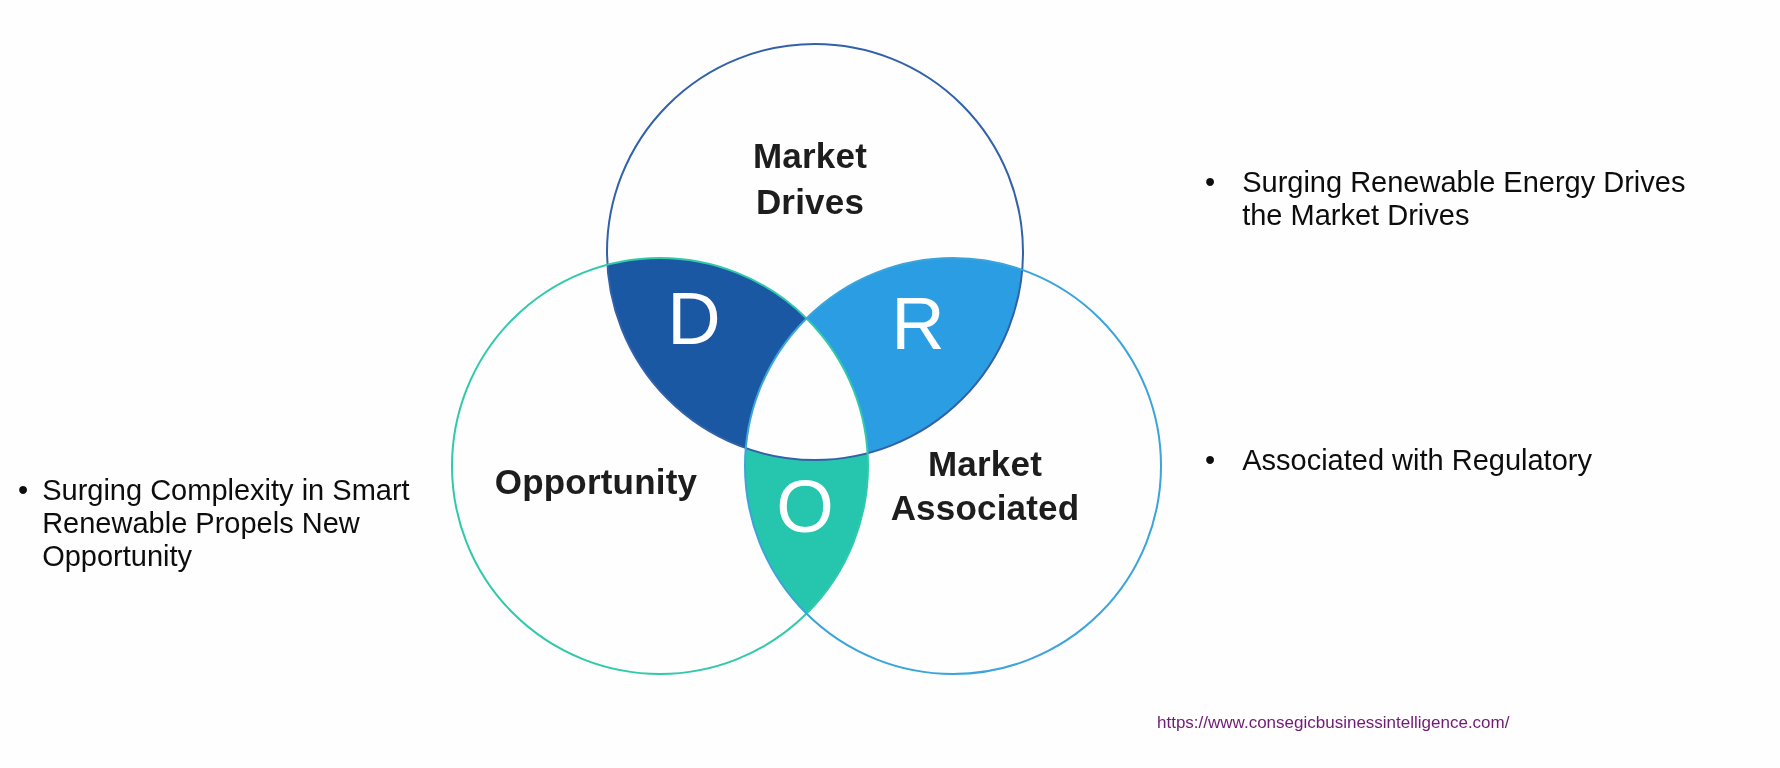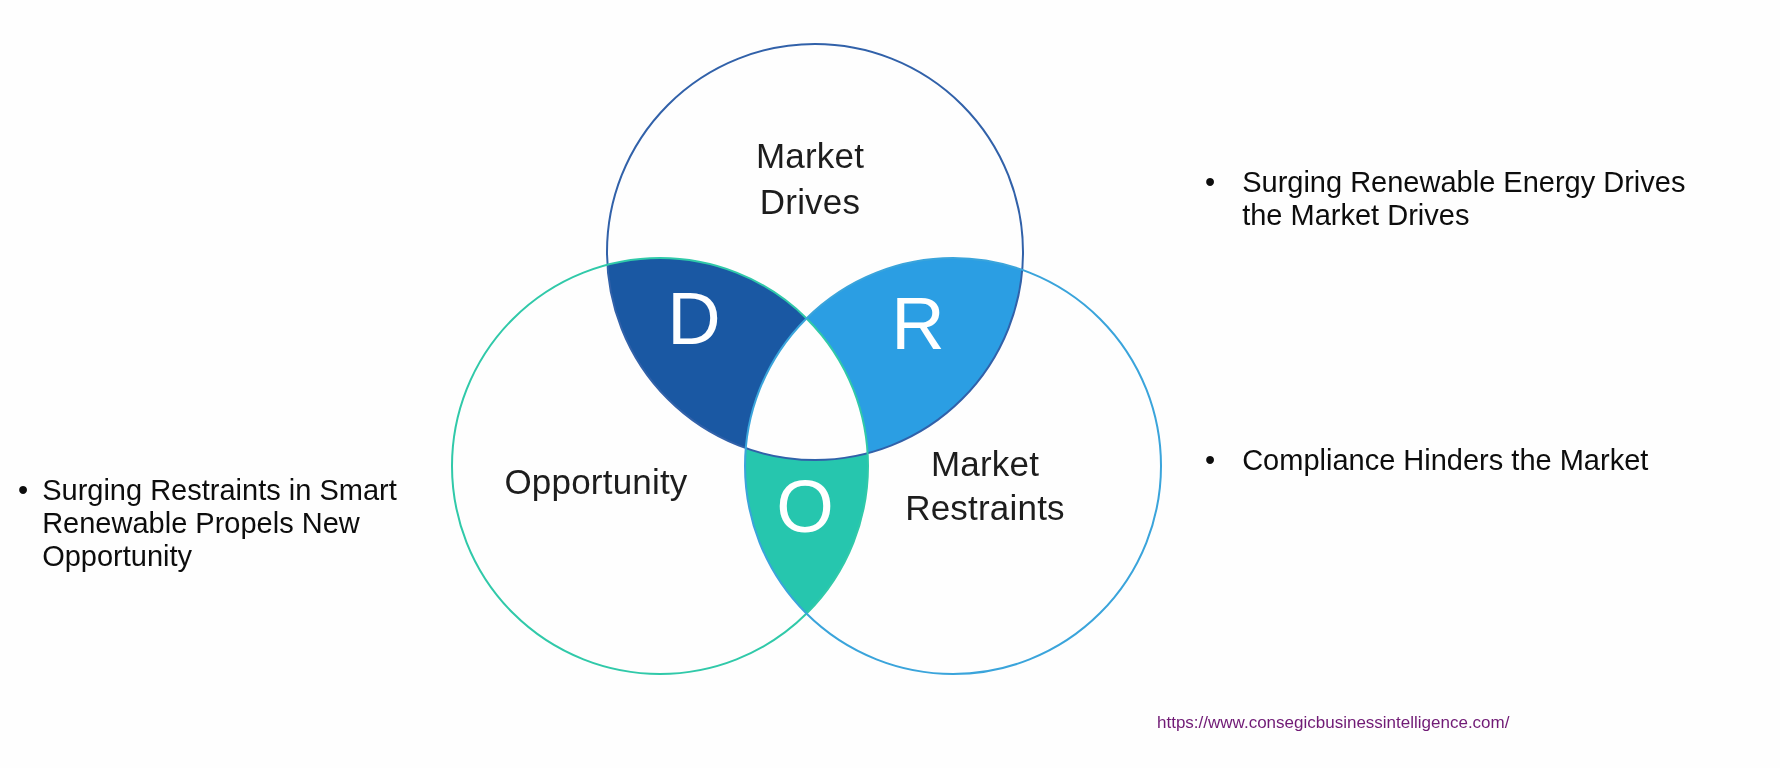--- a/index.html
+++ b/index.html
@@ -25,21 +25,21 @@
   
   .center-anchor {
     position: absolute;
     transform: translate(-50%, -50%);
     text-align: center;
     white-space: nowrap;
   }
   .circle-label {
     color: #1d1d1d;
     font-size: 35px;
-    font-weight: 400;
+    font-weight: 700;
     line-height: 46px;
     letter-spacing: 0.2px;
   }
   .circle-label.restraints { line-height: 44px; }
   .petal-letter {
     color: #ffffff;
     font-size: 74px;
     font-weight: 400;
   }
   .bullet-item {
@@ -108,46 +108,46 @@
 
   <div class="center-anchor circle-label" style="left:810px; top:179px;">
     <div>Market</div>
     <div>Drives</div>
   </div>
 
   <div class="center-anchor circle-label" style="left:596px; top:482px;">Opportunity</div>
 
   <div class="center-anchor circle-label restraints" style="left:985px; top:486px;">
     <div>Market</div>
-    <div>Restraints</div>
+    <div>Associated</div>
   </div>
 
   <div class="center-anchor petal-letter" style="left:694px; top:318px;">D</div>
   <div class="center-anchor petal-letter" style="left:918px; top:323px;">R</div>
   <div class="center-anchor petal-letter" style="left:805px; top:506px;">O</div>
 
   <div class="bullet-item bullet-left">
     <span class="marker">•</span>
     <span>
-      <div>Surging Restraints in Smart</div>
+      <div>Surging Complexity in Smart</div>
       <div>Renewable Propels New</div>
       <div>Opportunity</div>
     </span>
   </div>
 
   <div class="bullet-item bullet-right-top">
     <span class="marker">•</span>
     <span>
       <div>Surging Renewable Energy Drives</div>
       <div>the Market Drives</div>
     </span>
   </div>
 
   <div class="bullet-item bullet-right-bottom">
     <span class="marker">•</span>
     <span>
-      <div>Compliance Hinders the Market</div>
+      <div>Associated with Regulatory</div>
     </span>
   </div>
 
   <div class="footer-url">https://www.consegicbusinessintelligence.com/</div>
 
 </div>
 
 </body></html>

